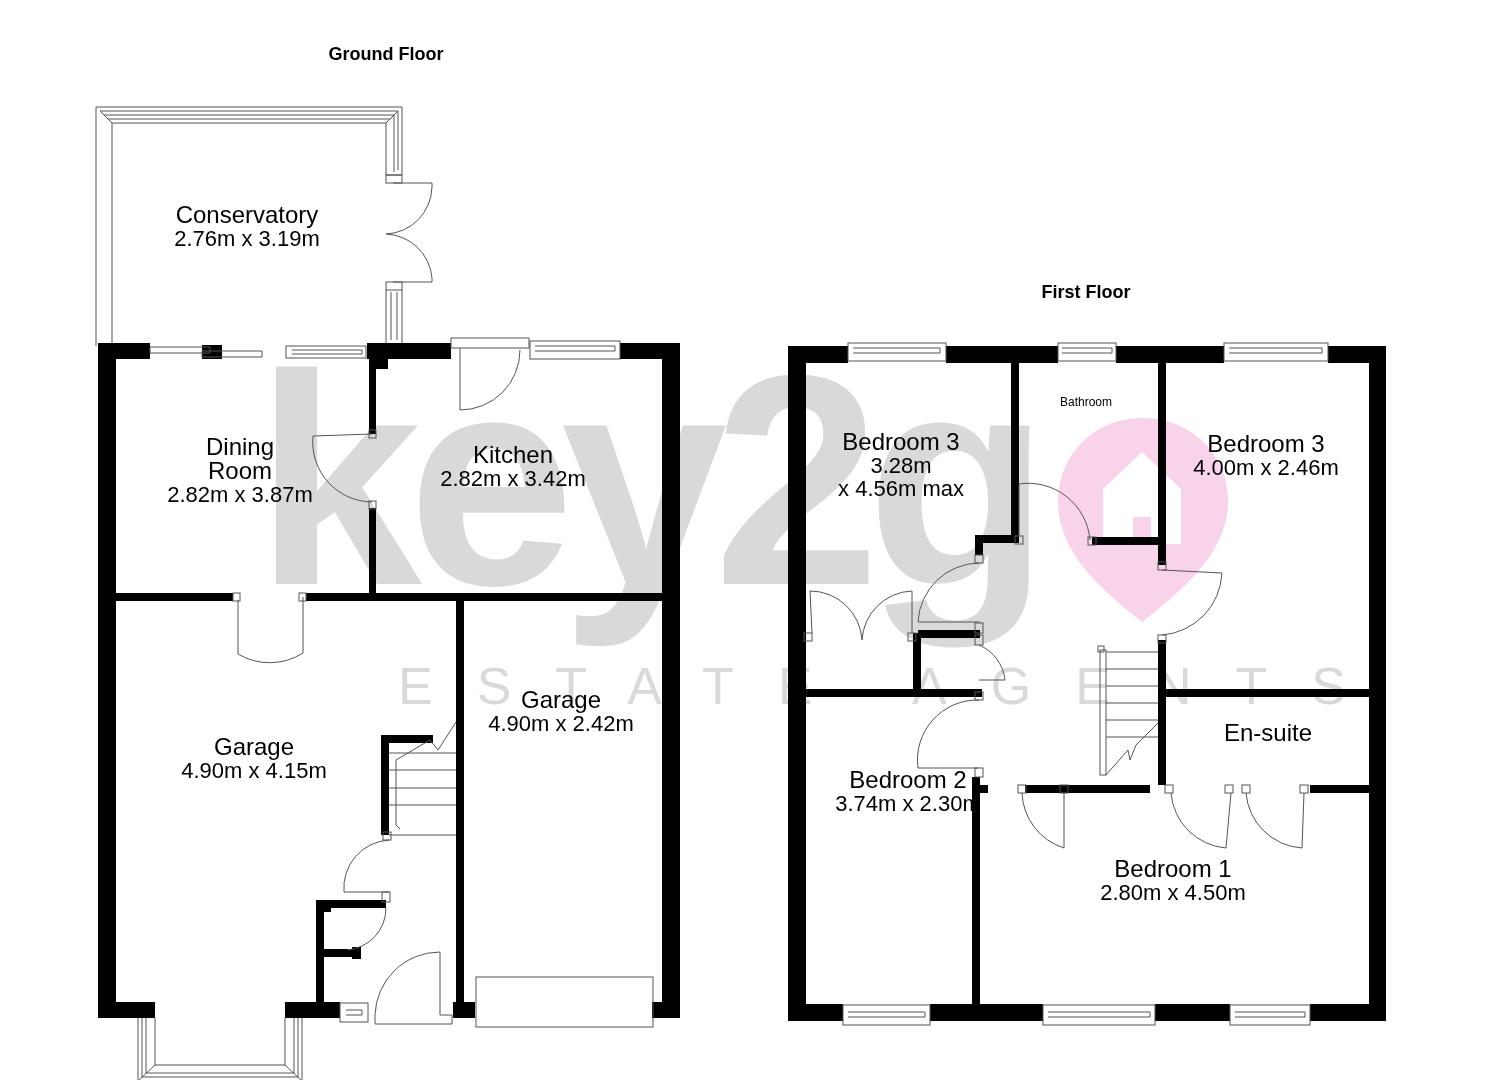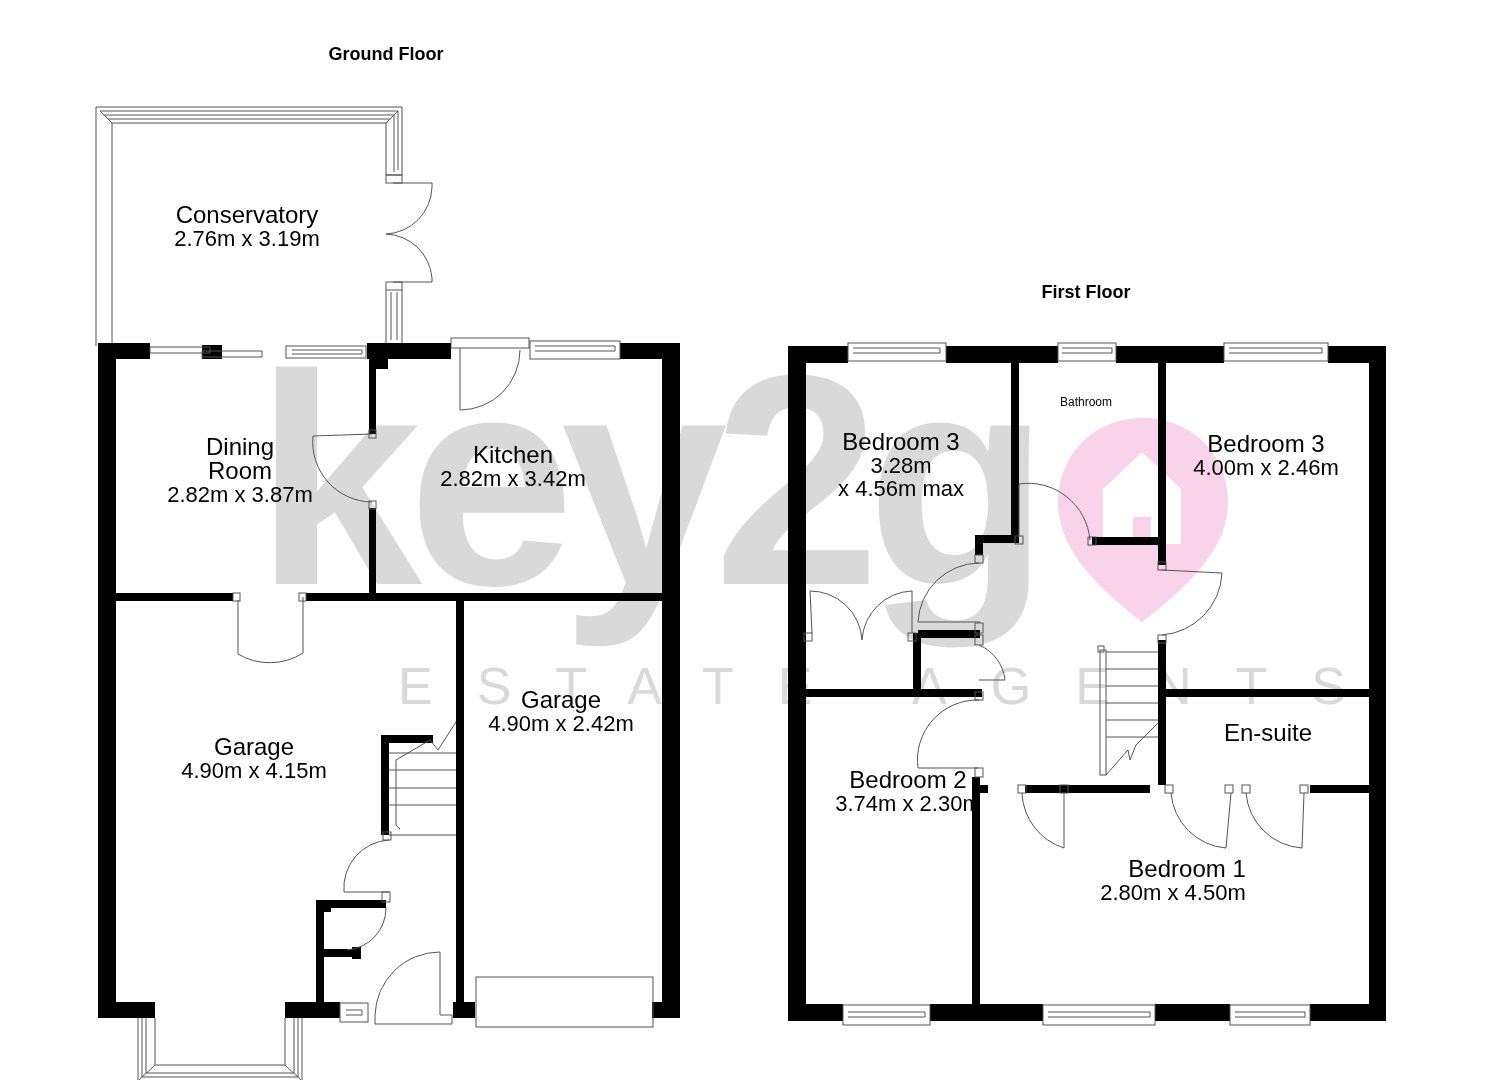--- a/index.html
+++ b/index.html
@@ -242,16 +242,16 @@
   <span class="room-name">Bedroom 3</span>
   <span class="room-dim">4.00m x 2.46m</span>
 </div>
 <div class="room-label" style="left:1268px; top:721px;">
   <span class="room-name">En-suite</span>
 </div>
 <div class="room-label" style="left:888px; top:768px;margin-left:20px;">
   <span class="room-name">Bedroom 2</span>
   <span class="room-dim">3.74m x 2.30m</span>
 </div>
-<div class="room-label" style="left:1173px; top:857px;text-align:right;">
+<div class="room-label" style="left:1173px; top:857px;">
   <span class="room-name">Bedroom 1</span>
   <span class="room-dim">2.80m x 4.50m</span>
 </div>
 
 </body></html>

